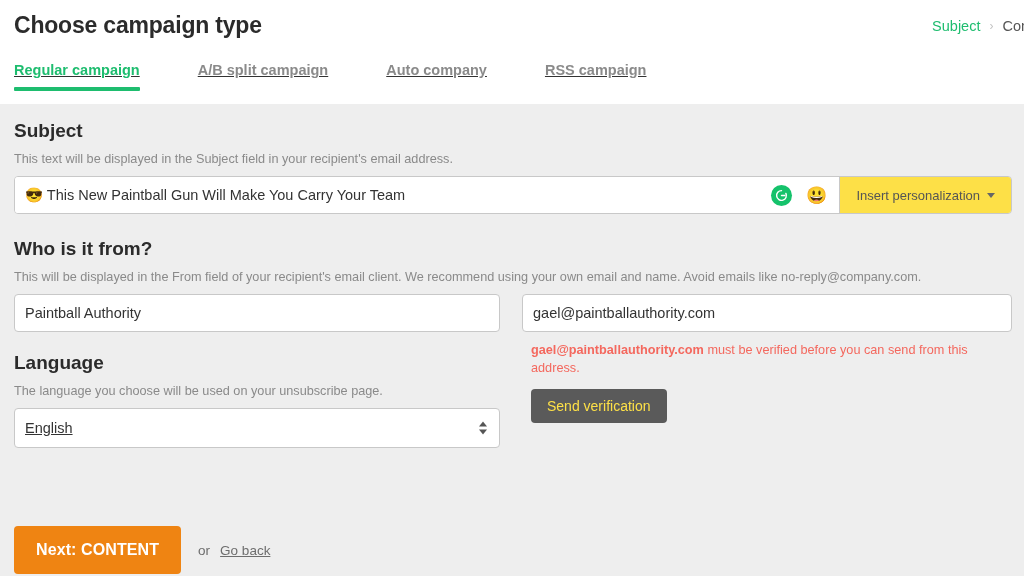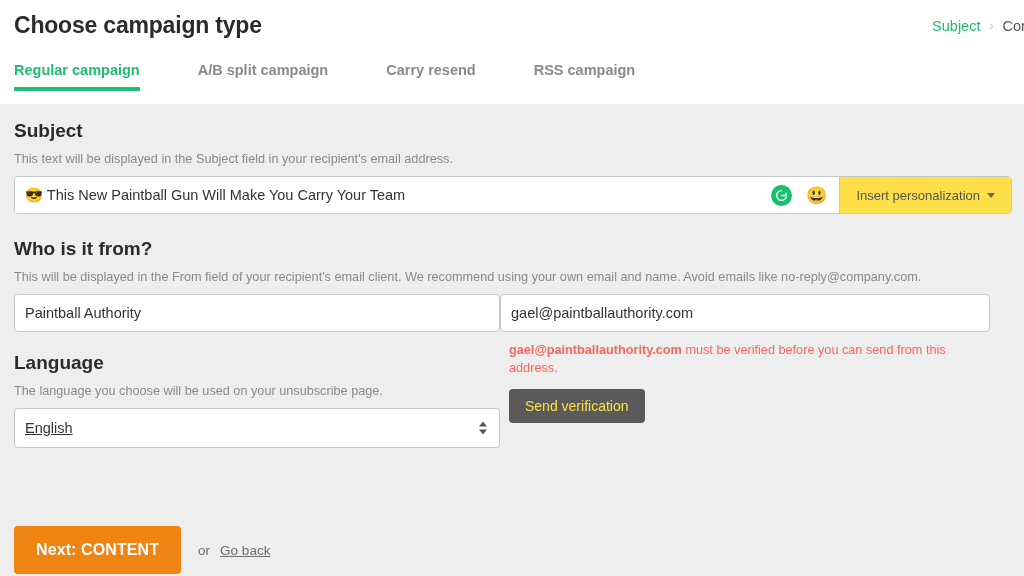--- a/index.html
+++ b/index.html
@@ -47,20 +47,21 @@
 
   .tabs {
     position: absolute;
     left: 0;
     bottom: 0;
     width: 100%;
     height: 46px;
     display: flex;
     align-items: flex-start;
     padding-left: 14px;
+    text-decoration: underline;
   }
   .tab {
     font-size: 14.5px;
     font-weight: bold;
     color: #8a8a8a;
     padding: 4px 0 13px 0;
     margin-right: 58px;
     position: relative;
     cursor: pointer;
     white-space: nowrap;
@@ -154,21 +155,21 @@
     flex: 0 0 auto;
   }
   .caret-down {
     width: 0; height: 0;
     border-left: 4px solid transparent;
     border-right: 4px solid transparent;
     border-top: 5px solid #666;
   }
 
   
-  .columns { display: flex; }
+  .columns { display: flex; gap: 22px; }
   .col-left { width: 486px; flex: 0 0 486px; }
   .col-right { width: 490px; flex: 0 0 490px; }
 
   .text-input {
     width: 100%;
     height: 38px;
     border: 1px solid #c8c8c8;
     border-radius: 4px;
     background: #fff;
     font-family: "Liberation Sans", sans-serif;
@@ -279,21 +280,21 @@
   </div>
 
   <div class="tabs">
     <div class="tab active">
       <span>Regular campaign</span>
     </div>
     <div class="tab">
       <span>A/B split campaign</span>
     </div>
     <div class="tab">
-      <span>Carry resend</span>
+      <span>Auto company</span>
     </div>
     <div class="tab">
       <span>RSS campaign</span>
     </div>
   </div>
 </div>
 
 <div class="content">
 
   <h2 class="section-title">Subject</h2>

